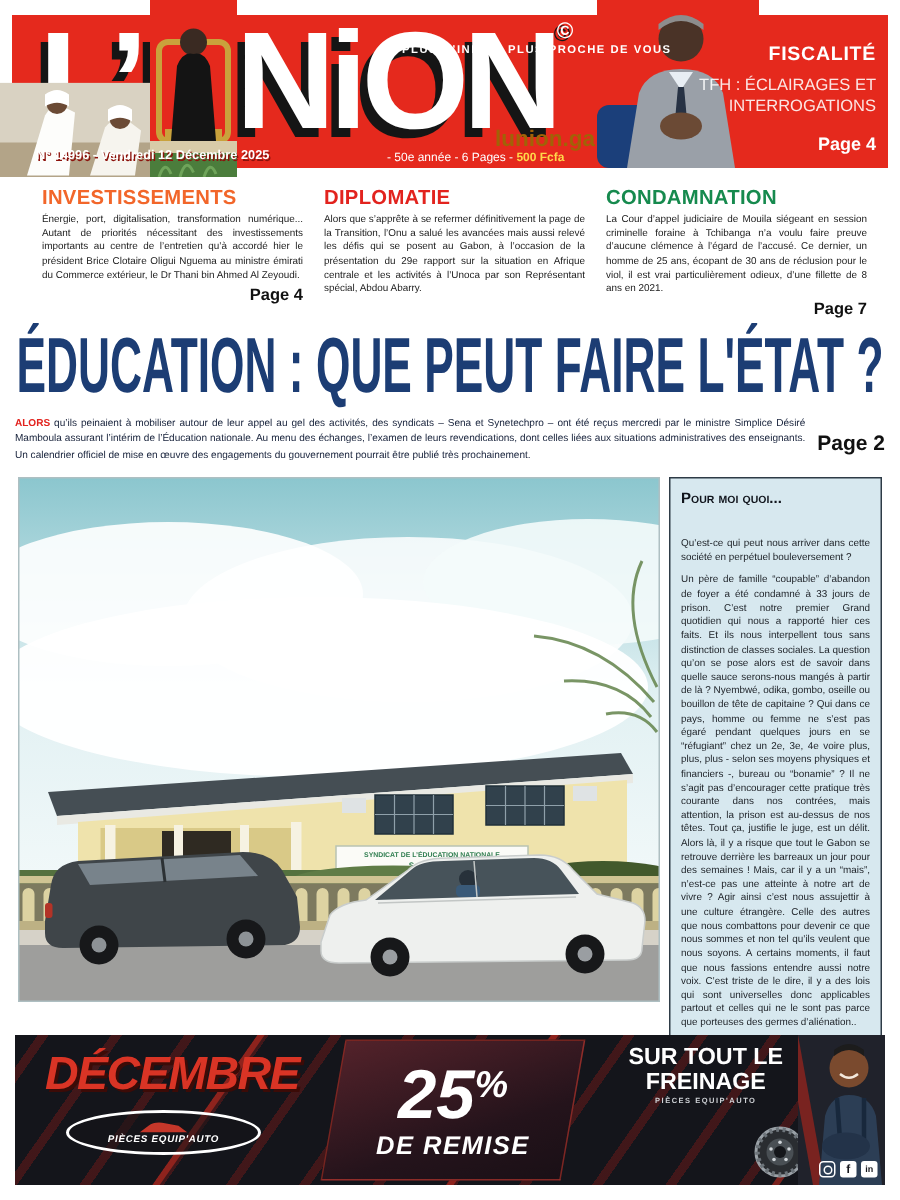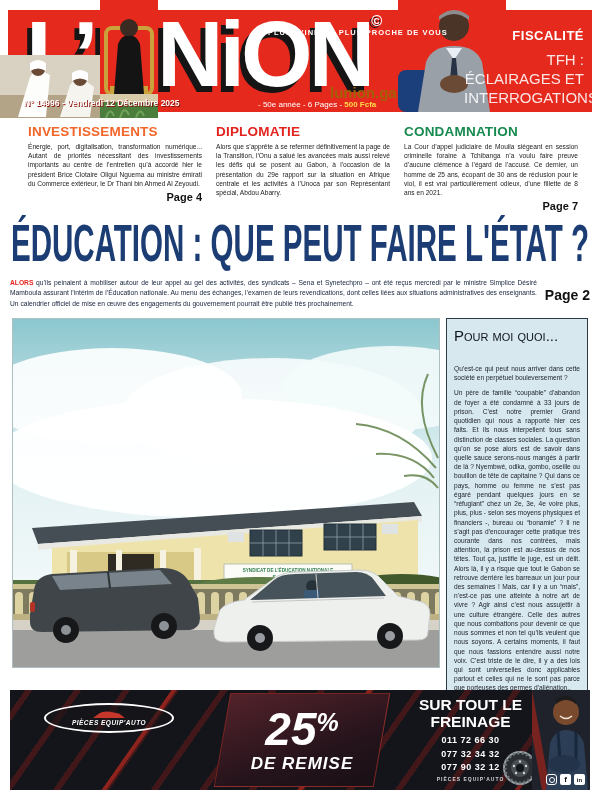--- a/index.html
+++ b/index.html
@@ -13,21 +13,21 @@
   .logo .copy{font-size:15px;letter-spacing:0;vertical-align:60px;text-shadow:-2px 2px 0 #151515;}
   .tagline{position:absolute;left:268px;top:28px;z-index:4;font-size:7.5px;font-weight:bold;color:#fff;
         letter-spacing:1px;white-space:nowrap;}
   .website{position:absolute;left:330px;top:84px;z-index:2;font-size:15px;font-weight:bold;color:#a16207;}
   .issue-line{position:absolute;left:24px;top:98px;z-index:5;font-size:8.5px;font-weight:bold;color:#fff;
         text-shadow:1px 1px 0 #8c120c;white-space:nowrap;}
   .edition-line{position:absolute;left:258px;top:100px;z-index:5;font-size:8px;color:#fff;white-space:nowrap;}
   .edition-line .price{font-weight:bold;color:#ffd84a;text-align:right;}
   .mast-teaser{position:absolute;right:16px;top:28px;z-index:5;width:120px;text-align:right;color:#fff;}
   .mast-teaser .kick{font-size:13px;font-weight:bold;letter-spacing:.5px;}
-  .mast-teaser .tt{margin-top:8px;font-size:15px;line-height:1.25;color:rgba(255,255,255,.88);}
+  .mast-teaser .tt{margin-top:8px;font-size:11px;line-height:1.25;color:rgba(255,255,255,.88);}
   .mast-teaser .pg{margin-top:10px;font-size:12px;font-weight:bold;}
   .hphoto{position:absolute;z-index:3;overflow:hidden;}
   .hp-left{left:0;top:55px;width:155px;height:63px;}
   .hp-center{left:100px;top:0;width:58px;height:118px;}
   .hp-right{left:398px;top:0;width:108px;height:112px;}
 
   
   .teasers{position:absolute;left:28px;top:124px;width:550px;display:flex;gap:14px;z-index:1;}
   .tease{flex:1;}
   .tease .kick{font-size:13.5px;font-weight:bold;letter-spacing:.2px;margin-bottom:3px;}
@@ -42,21 +42,21 @@
         text-align:justify;color:#16213a;}
   .standfirst .lead-word{color:#e2231e;font-weight:bold;}
   .standfirst .pg2{float:right;font-size:14px;font-weight:bold;color:#111;margin-top:7px;margin-left:8px;}
 
   .photo-wrap{position:absolute;left:12px;top:318px;width:428px;height:350px;}
   .photo-wrap svg{display:block;}
 
   
   .mak-col{position:absolute;left:446px;top:318px;width:142px;background:#d7e8ef;border:1px solid #2e3b46;
         box-sizing:border-box;padding:8px 7px 6px 7px;}
-  .mak-col .title{font-variant:small-caps;font-weight:normal;font-size:15px;color:#10141c;margin-bottom:20px;}
+  .mak-col .title{font-variant:small-caps;font-weight:bold;font-size:10px;color:#10141c;margin-bottom:20px;}
   .mak-col p{margin:0 0 6px 0;font-size:6.6px;line-height:1.4;text-align:justify;color:#1c2026;}
   .mak-col .sig{text-align:right;font-variant:small-caps;font-weight:bold;font-size:11.5px;color:#10141c;margin-top:4px;}
 
   
   .ad{position:absolute;left:10px;top:690px;width:580px;height:100px;background:#14151b;overflow:hidden;}
   .ad::before{content:"";position:absolute;inset:0;
         background:repeating-linear-gradient(-55deg,transparent 0 34px,rgba(170,28,22,.30) 34px 40px);}
   .beam{position:absolute;width:4px;height:200px;background:rgba(205,45,32,.55);transform:rotate(35deg);}
   .b1{left:120px;top:-40px;} .b2{left:330px;top:-60px;} .b3{left:540px;top:-50px;}
   .ad-left{position:absolute;left:0;top:0;width:215px;height:100%;padding:7px 0 0 20px;box-sizing:border-box;z-index:2;}
@@ -269,43 +269,39 @@
     <p>Certes, on veut suivre la marche du monde et s’adapter à l’évolution qui s’opère partout mais jamais au détriment de nos cultures quoi...</p>
     <div class="sig">...Makaya</div>
   </div>
 
   <div class="ad">
     <div class="beam b1"></div>
     <div class="beam b2"></div>
     <div class="beam b3"></div>
 
     <div class="ad-left">
+      <div class="ad-l2">DÉCEMBRE</div>
       <div class="ad-logo">
         <svg class="car" width="36" height="7" viewBox="0 0 36 7">
           <path d="M2,7 L8,2.5 Q12,-0.5 19,0.8 L28,2.5 L34,7 Z" fill="#c4372a"></path>
         </svg>
         <div class="bt">PIÈCES EQUIP'AUTO</div>
       </div>
     </div>
 
     <div class="ad-mid">
       <div class="ad-mid-inner">
         <div class="ad-disc"><span class="v">25</span><span class="s">%</span></div>
         <div class="ad-remise">DE REMISE</div>
       </div>
     </div>
 
     <div class="ad-right">
       <div class="ad-r1">SUR TOUT LE</div>
       <div class="ad-r1">FREINAGE</div>
-      <div class="ad-phones">
-        <div>011 72 66 30</div>
-        <div>077 32 34 32</div>
-        <div>077 90 32 12</div>
-      </div>
       <div class="ad-brand-sm">PIÈCES EQUIP'AUTO</div>
       <svg class="disc-svg" width="36" height="36" viewBox="0 0 36 36">
         <circle cx="18" cy="18" r="16" fill="#2a2d31" stroke="#9aa1a7" stroke-width="2"></circle>
         <circle cx="18" cy="18" r="15" fill="none" stroke="#6d747a" stroke-width="3" stroke-dasharray="2 2.5"></circle>
         <circle cx="18" cy="18" r="9" fill="#494f54"></circle>
         <circle cx="18" cy="18" r="4" fill="#14161a"></circle>
         <g fill="#cfd4d8">
           <circle cx="18" cy="11.5" r="1.2"></circle>
             <circle cx="24" cy="16" r="1.2"></circle>
             <circle cx="22" cy="23" r="1.2"></circle>

